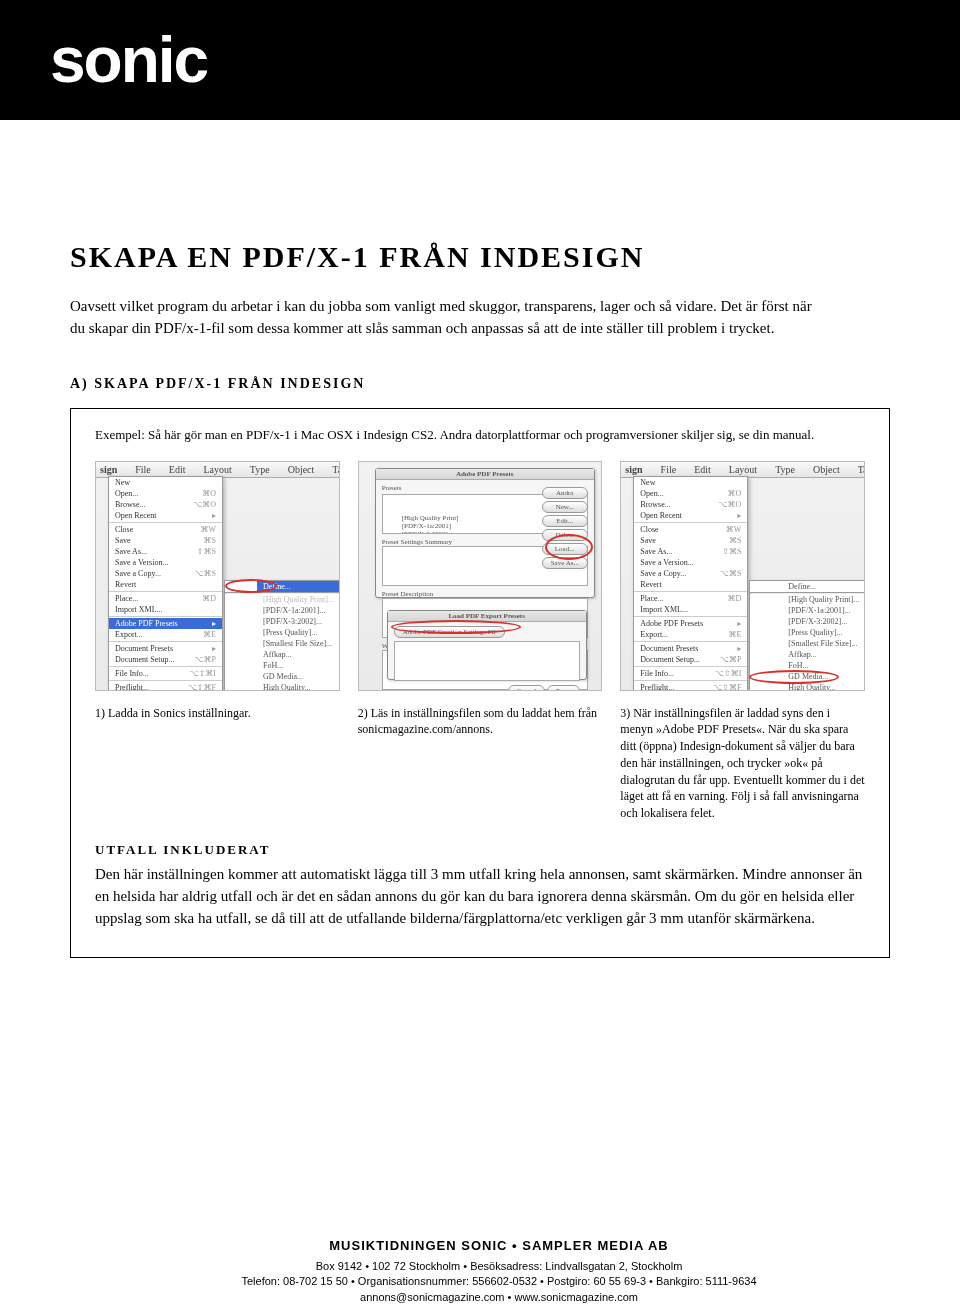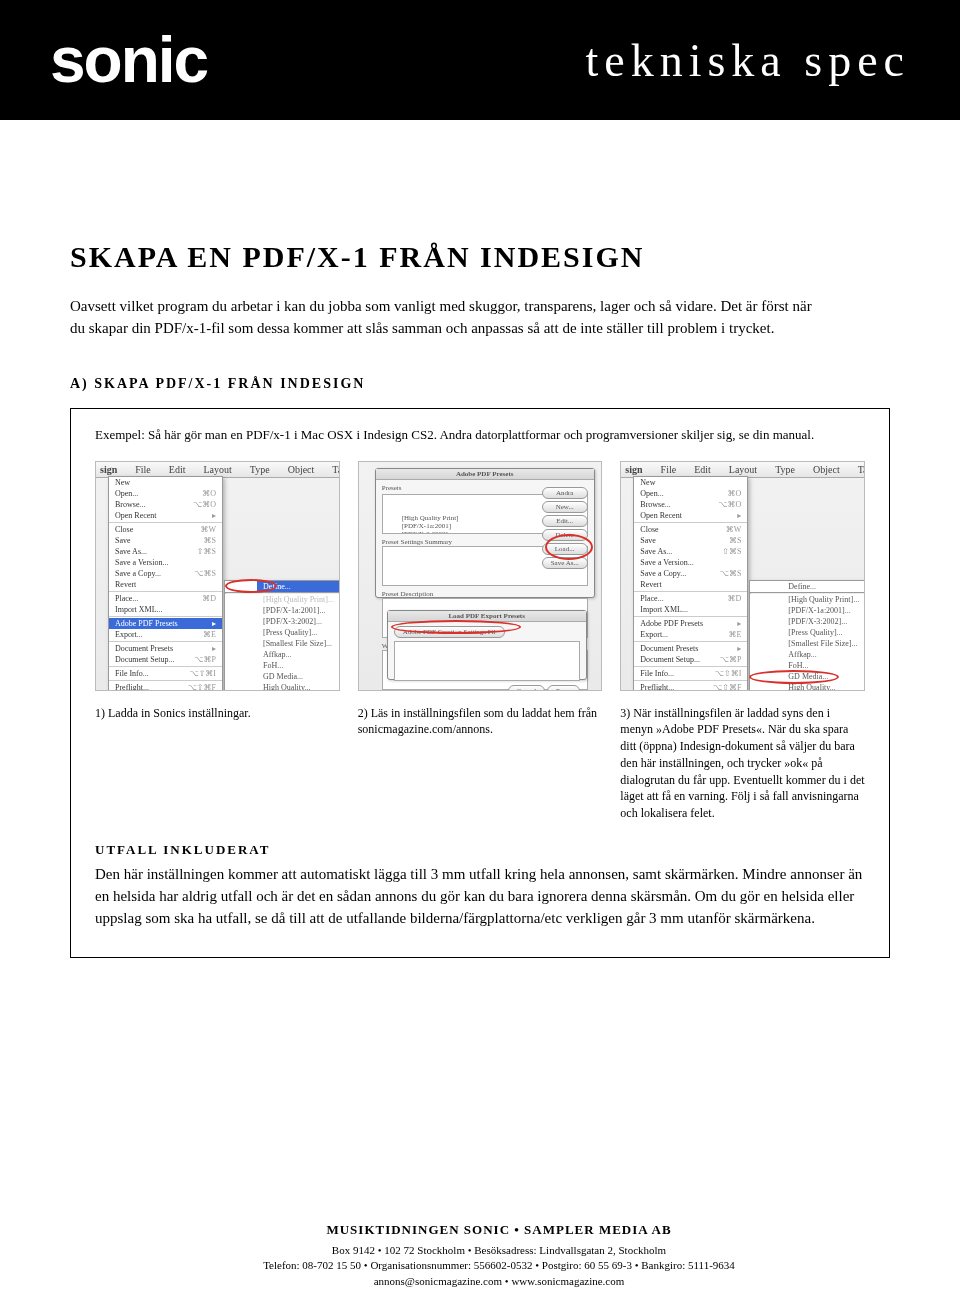--- a/index.html
+++ b/index.html
@@ -152,41 +152,40 @@
     font-weight:bold;
     letter-spacing:2px;
     margin-bottom:6px;
   }
   .utfall-p {
     font-size:15px;
     line-height:1.45;
   }
   .footer {
     position:absolute;
-    bottom:24px;
+    bottom:8px;
     left:0; right:0;
     text-align:center;
-    font-family: Liberation Serif, serif;
+    font-family: Liberation Sans, sans-serif;
     font-size:11px;
     line-height:1.4;
     padding-left:38px;
   }
   .footer .company {
     font-size:13px;
     font-weight:bold;
     letter-spacing:1px;
     margin-bottom:4px;
   }
 </style>
 </head>
 <body>
 
 <div class="header">
   <div class="logo">sonic</div>
-  <div class="header-right">tekniska spec</div>
 </div>
 
 <div class="content">
   <h1 class="title">SKAPA EN PDF/X-1 FRÅN INDESIGN</h1>
   <p class="intro">Oavsett vilket program du arbetar i kan du jobba som vanligt med skuggor, transparens, lager och så vidare. Det är först när du skapar din PDF/x-1-fil som dessa kommer att slås samman och anpassas så att de inte ställer till problem i trycket.</p>
 
   <h2 class="sub">A) SKAPA PDF/X-1 FRÅN INDESIGN</h2>
 
   <div class="box">
     <p class="example">Exempel: Så här gör man en PDF/x-1 i Mac OSX i Indesign CS2. Andra datorplattformar och programversioner skiljer sig, se din manual.</p>

